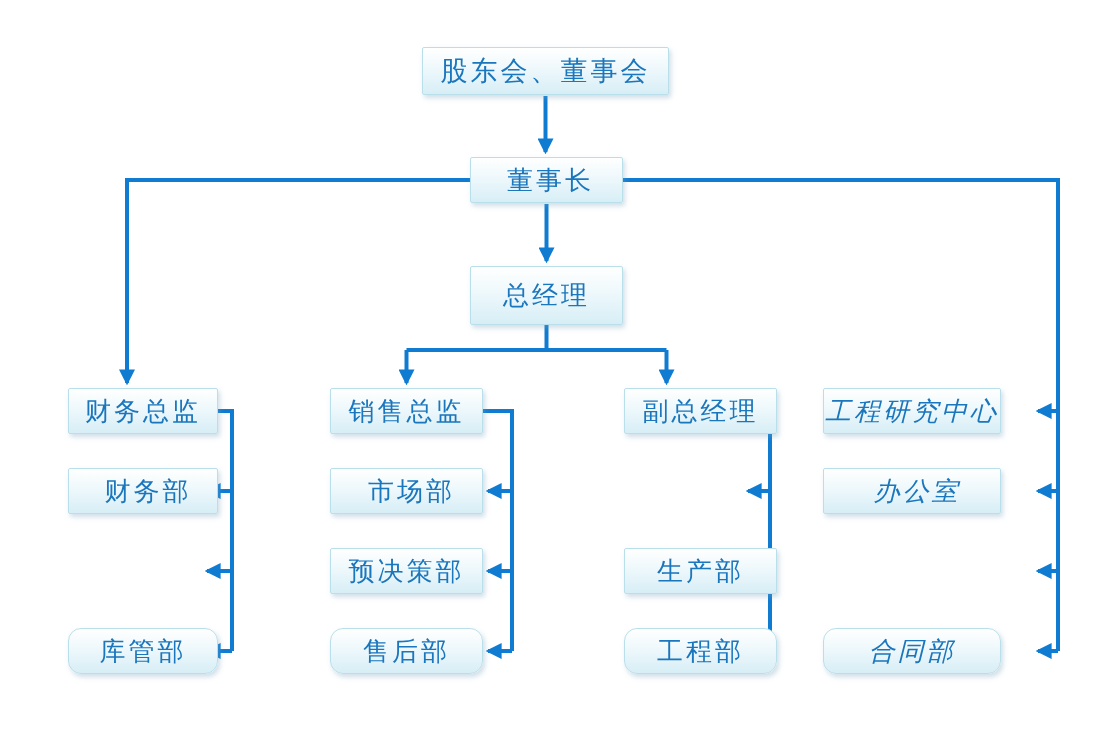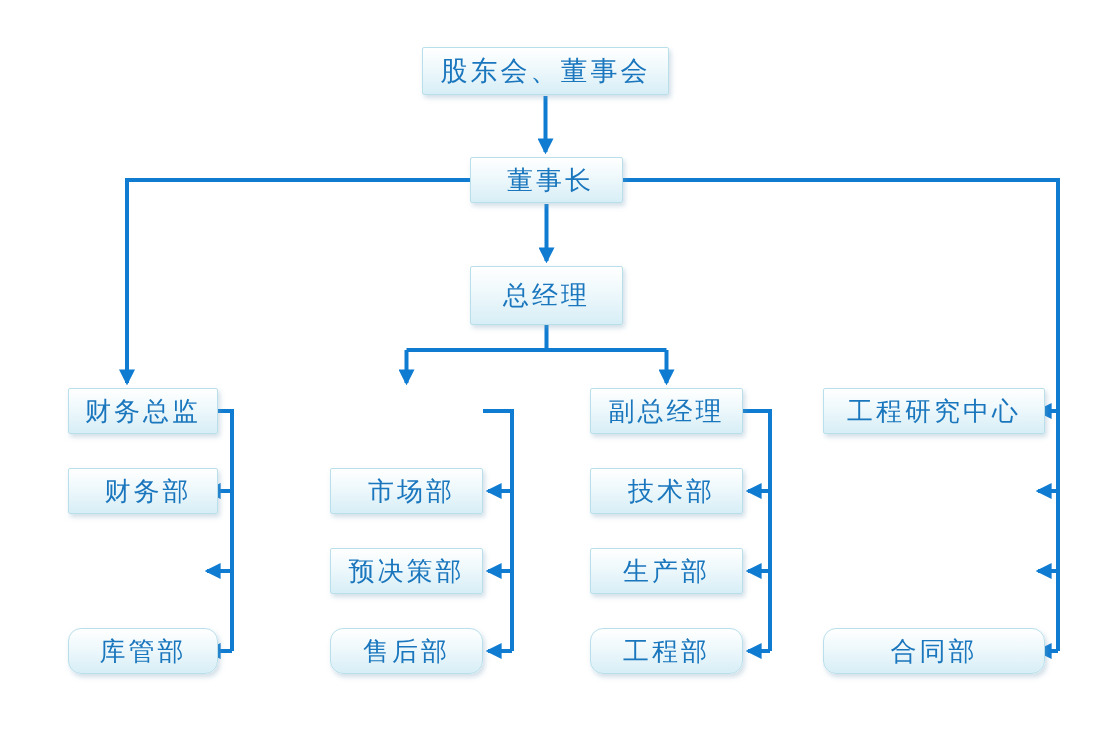--- a/index.html
+++ b/index.html
@@ -34,22 +34,22 @@
     box-sizing: border-box;
   }
   .node.root { font-size: 27px; }
   
   .n-board     { left: 422px; top: 47px;  width: 247px; height: 48px; }
   .n-chairman  { left: 470px; top: 157px; width: 153px; height: 46px; padding-left: 8px; }
   .n-gm        { left: 470px; top: 266px; width: 153px; height: 59px; }
 
   .col1 { left: 68px;  width: 150px; height: 46px; }
   .col2 { left: 330px; width: 153px; height: 46px; }
-  .col3 { left: 590px; width: 153px; height: 46px; }
-  .col4 { left: 823px; width: 222px; height: 46px; }
+  .col3 { left: 624px; width: 153px; height: 46px; }
+  .col4 { left: 823px; width: 178px; height: 46px; font-style: italic; }
   .row-head { top: 388px; }
   .row-1    { top: 468px; padding-left: 10px; }
   .row-2    { top: 548px; }
   .row-3    { top: 628px; border-radius: 13px; }
 </style>
 </head>
 <body>
 
 <div class="canvas">
 
@@ -97,25 +97,26 @@
   <div class="node root n-board">股东会、董事会</div>
 
   <div class="node n-chairman">董事长</div>
 
   <div class="node n-gm">总经理</div>
 
   <div class="node col1 row-head">财务总监</div>
   <div class="node col1 row-1">财务部</div>
   <div class="node col1 row-3">库管部</div>
 
+  <div class="node col2 row-head">销售总监</div>
   <div class="node col2 row-2">预决策部</div>
   <div class="node col2 row-1">市场部</div>
   <div class="node col2 row-3">售后部</div>
 
   <div class="node col3 row-head">副总经理</div>
-  <div class="node col3 row-1">技术部</div>
   <div class="node col3 row-2">生产部</div>
   <div class="node col3 row-3">工程部</div>
 
   <div class="node col4 row-head">工程研究中心</div>
+  <div class="node col4 row-1">办公室</div>
   <div class="node col4 row-3">合同部</div>
 
 </div>
 
 </body></html>

